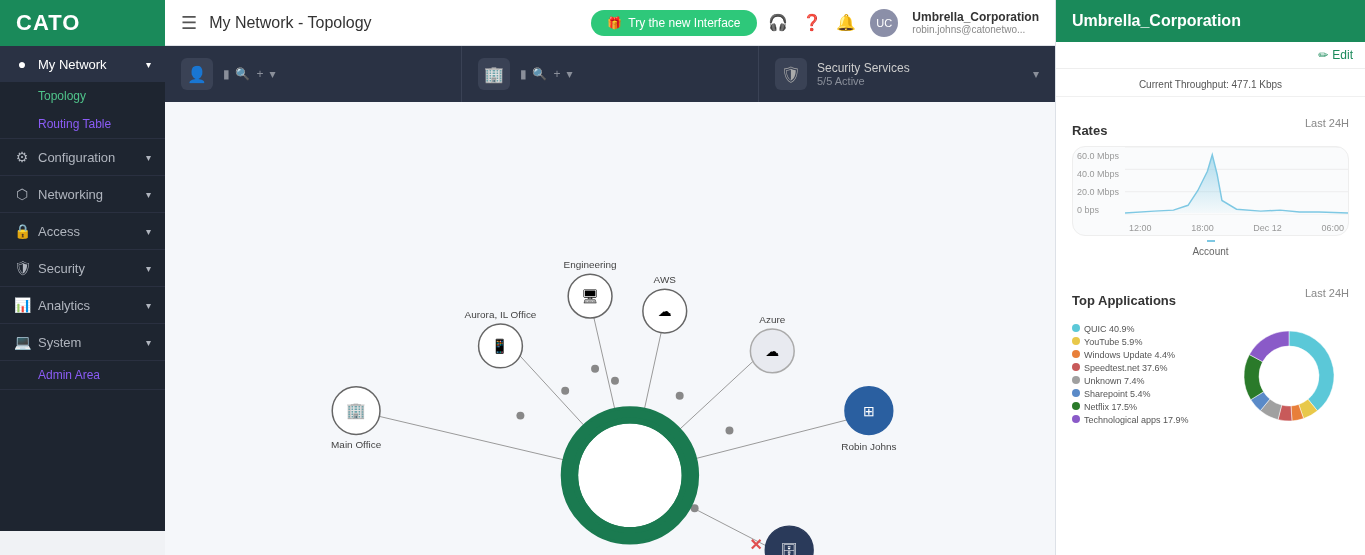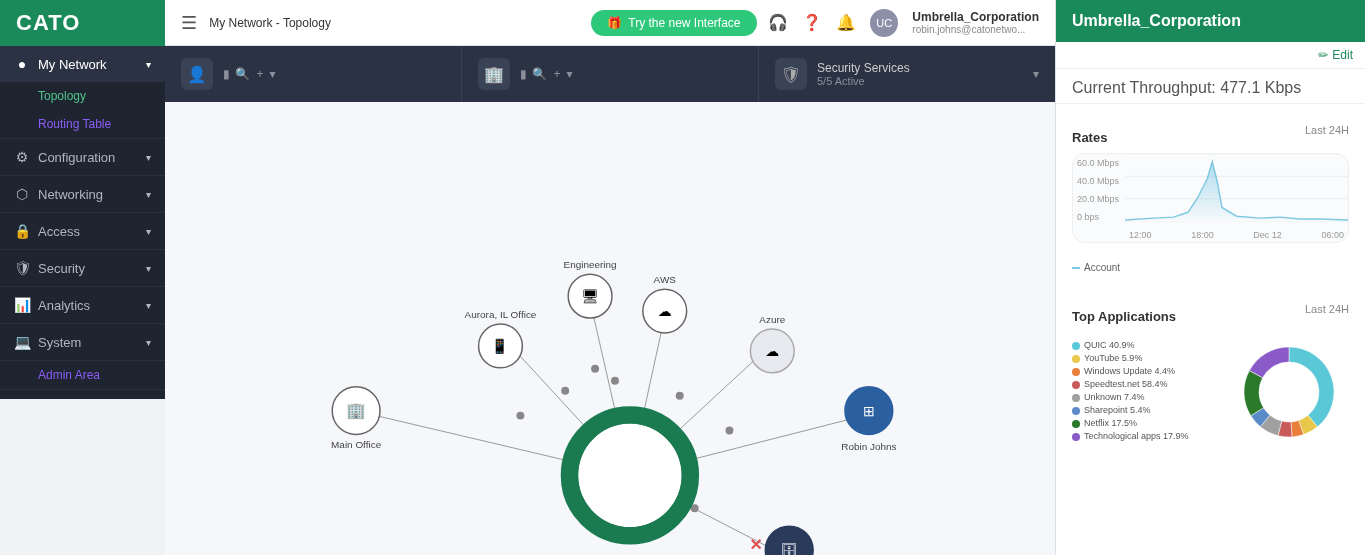--- a/index.html
+++ b/index.html
@@ -6,21 +6,21 @@
     body { font-family: 'Segoe UI', Arial, sans-serif; background: #f0f2f5; display: flex; height: 555px; overflow: hidden; }
 
     
     .sidebar {
       width: 165px;
       background: #1e2530;
       color: #cdd0d4;
       display: flex;
       flex-direction: column;
       flex-shrink: 0;
-      height: 399px;
+      height: 531px;
       overflow: hidden;
     }
     .sidebar-logo {
       background: #1a8a5a;
       padding: 14px 16px;
       display: flex;
       align-items: center;
       height: 46px;
     }
     .sidebar-logo span {
@@ -60,21 +60,21 @@
       display: flex;
       align-items: center;
       background: white;
       height: 46px;
       padding: 0 16px;
       border-bottom: 1px solid #e0e3e8;
       gap: 12px;
       flex-shrink: 0;
     }
     .topbar-menu-icon { font-size: 18px; cursor: pointer; color: #555; }
-    .topbar-title { font-size: 12px; font-weight: 500; color: #333; flex: 1; }
+    .topbar-title { font-size: 16px; font-weight: 500; color: #333; flex: 1; }
     .topbar-new-btn {
       background: #2ec87a;
       color: white;
       border: none;
       border-radius: 20px;
       padding: 6px 16px;
       font-size: 12px;
       cursor: pointer;
       display: flex;
       align-items: center;
@@ -176,23 +176,24 @@
       border: none;
       color: #1a8a5a;
       cursor: pointer;
       font-size: 12px;
       display: flex;
       align-items: center;
       gap: 4px;
     }
     .panel-throughput {
       padding: 10px 16px 6px;
-      font-size: 16px;
+      font-size: 10px;
       color: #555;
       border-bottom: 1px solid #f0f0f0;
+      text-align: center;
     }
     .panel-section { padding: 10px 16px; }
     .panel-section-header {
       display: flex;
       justify-content: space-between;
       align-items: center;
       margin-bottom: 8px;
     }
     .panel-section-title { font-size: 13px; font-weight: 600; color: #333; margin-top: 16px; }
     .panel-section-sub { font-size: 11px; color: #888; }
@@ -227,44 +228,45 @@
       display: flex;
       justify-content: space-between;
       font-size: 9px;
       color: #999;
       padding: 0 4px;
     }
     .chart-legend {
       display: flex;
       align-items: center;
       gap: 4px;
-      margin-top: 19px;
+      margin-top: 4px;
       font-size: 10px;
       color: #666;
+      flex-direction: column;
     }
     .legend-dot {
       width: 8px; height: 2px;
       background: #7ec8e3;
       display: inline-block;
     }
 
     
     .donut-container {
       display: flex;
       align-items: center;
       gap: 10px;
     }
     .donut-labels {
       flex: 1;
       font-size: 10px;
       color: #555;
     }
     .donut-label-row {
       display: flex;
-      align-items: flex-end;
+      align-items: flex-start;
       gap: 4px;
       margin-bottom: 3px;
     }
     .donut-color-dot {
       width: 8px; height: 8px;
       border-radius: 50%;
       flex-shrink: 0;
     }
   </style>
 </head>
@@ -540,21 +542,21 @@
           <div class="donut-label-row">
             <span class="donut-color-dot" style="background:#e8c84a"></span>
             <span style="font-size:9px">YouTube 5.9%</span>
           </div>
           <div class="donut-label-row">
             <span class="donut-color-dot" style="background:#e87f3a"></span>
             <span style="font-size:9px">Windows Update 4.4%</span>
           </div>
           <div class="donut-label-row">
             <span class="donut-color-dot" style="background:#c85a5a"></span>
-            <span style="font-size:9px">Speedtest.net 58.4%</span>
+            <span style="font-size:9px">Speedtest.net 37.6%</span>
           </div>
           <div class="donut-label-row">
             <span class="donut-color-dot" style="background:#a0a0a0"></span>
             <span style="font-size:9px">Unknown 7.4%</span>
           </div>
           <div class="donut-label-row">
             <span class="donut-color-dot" style="background:#5a8ac8"></span>
             <span style="font-size:9px">Sharepoint 5.4%</span>
           </div>
           <div class="donut-label-row">

